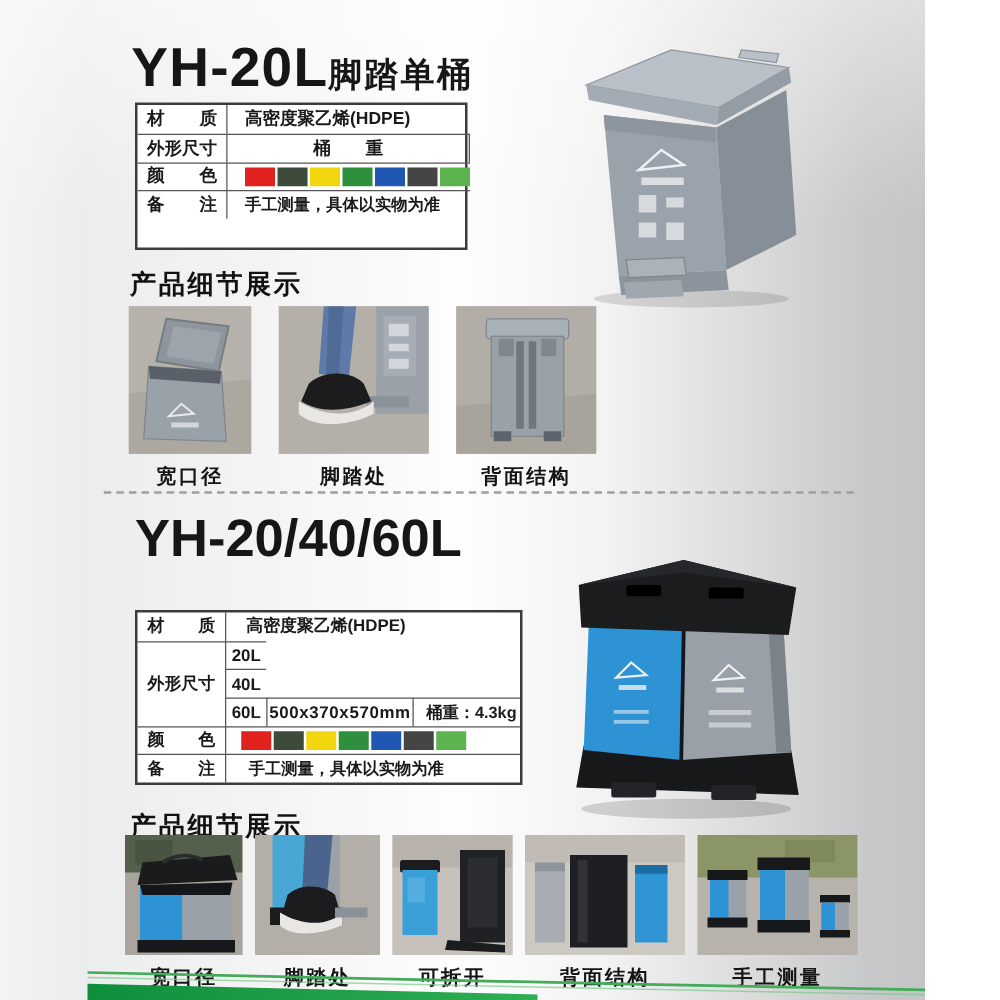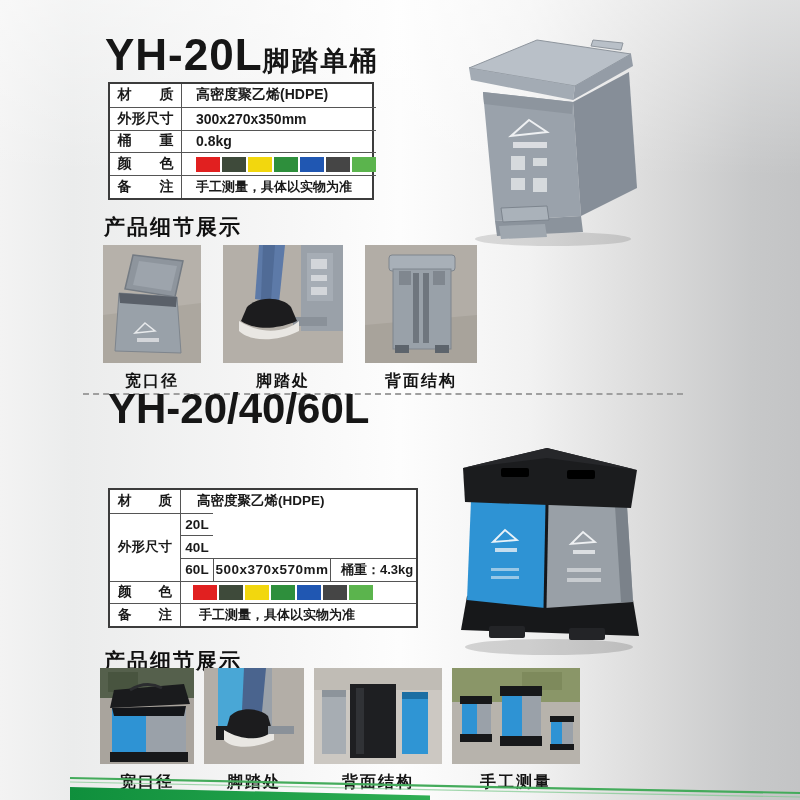--- a/index.html
+++ b/index.html
@@ -1,17 +1,17 @@
 <!DOCTYPE html>
 <html><head>
 <meta charset="utf-8">
 <style>
   html,body{margin:0;padding:0;}
   .page{
-    position:relative; width:800px; height:800px; overflow:hidden;
+    position:relative; width:740px; height:800px; overflow:hidden;
     font-family:"Liberation Sans","DejaVu Sans",sans-serif; color:#1c1c1c;
     background:
       linear-gradient(180deg, rgba(255,255,255,.45) 0%, rgba(255,255,255,0) 22%),
       linear-gradient(90deg,#f3f3f3 0%,#ebecec 9%,#f6f6f6 34%,#fdfdfd 50%,#f2f2f2 66%,#dadada 82%,#c7c8c9 94%,#c3c4c5 100%);
   }
   .abs{position:absolute;}
   
   .h1{font-size:44px;font-weight:bold;letter-spacing:1px;color:#161616;line-height:1;}
   .h1 .suffix{font-size:27px;letter-spacing:2px;}
   .h2{font-size:42px;font-weight:bold;letter-spacing:0px;color:#161616;line-height:1;}
@@ -50,23 +50,21 @@
 <div class="page">
 
   <div class="abs h1" style="left:105px;top:33px;">
     <span>YH-20L</span><span class="suffix">脚踏单桶</span>
   </div>
 
   <div class="abs t1" style="left:108px;top:82px;">
     <div class="cell lab first">材　　质</div>
     <div class="cell val first">高密度聚乙烯(HDPE)</div>
     <div class="cell lab">外形尺寸</div>
-    <div class="cell val">300x270x350mm</div>
     <div class="cell lab">桶　　重</div>
-    <div class="cell val">0.8kg</div>
     <div class="cell lab">颜　　色</div>
     <div class="cell val swatches">
         <div class="swatch" style="background: rgb(225, 32, 32);"></div>
         <div class="swatch" style="background: rgb(62, 74, 58);"></div>
         <div class="swatch" style="background: rgb(242, 215, 14);"></div>
         <div class="swatch" style="background: rgb(46, 143, 60);"></div>
         <div class="swatch" style="background: rgb(32, 87, 178);"></div>
         <div class="swatch" style="background: rgb(69, 69, 69);"></div>
         <div class="swatch" style="background: rgb(91, 180, 77);"></div>
       </div>
@@ -150,21 +148,21 @@
         <rect x="58" y="28" width="6" height="70" fill="#6f767e"></rect>
         <rect x="30" y="100" width="14" height="8" fill="#5d646c"></rect>
         <rect x="70" y="100" width="14" height="8" fill="#5d646c"></rect>
       </svg>
       <figcaption class="caption">背面结构</figcaption>
     </figure>
   </div>
 
   <div class="abs divider" style="left:83px;top:393px;width:600px;"></div>
 
-  <div class="abs h2" style="left:108px;top:388px;">YH-20/40/60L</div>
+  <div class="abs h2" style="left:108px;top:410px;">YH-20/40/60L</div>
 
   <div class="abs t2" style="left:108px;top:488px;">
     <div class="cell noleft notop" style="grid-column:1;grid-row:1;">材　　质</div>
     <div class="cell notop left" style="grid-column:2/5;grid-row:1;padding-left:16px;">高密度聚乙烯(HDPE)</div>
 
     <div class="cell noleft" style="grid-column:1;grid-row:2/5;">外形尺寸</div>
 
     <div class="cell" style="grid-column:2;grid-row:2;">20L</div>
 
     <div class="cell" style="grid-column:2;grid-row:3;">40L</div>
@@ -245,20 +243,33 @@
         <rect width="100" height="96" fill="#b3aea7"></rect>
         <rect x="14" y="0" width="36" height="62" fill="#49a7d6"></rect>
         <rect x="50" y="0" width="18" height="58" fill="#9aa1a9"></rect>
         <rect x="12" y="58" width="58" height="14" fill="#1b1c1e"></rect>
         <polygon points="40,0 62,0 58,44 38,42" fill="#4a648e"></polygon>
         <path d="M26,48 C36,38 56,40 64,48 L68,62 C48,70 32,68 22,62 Z" fill="#1c1c1e"></path>
         <path d="M20,62 C40,74 60,72 70,62 L70,72 C48,82 26,80 20,72 Z" fill="#e9e7e3"></path>
         <rect x="64" y="58" width="26" height="8" fill="#8a9199"></rect>
       </svg>
       <figcaption class="caption">脚踏处</figcaption>
+    </figure>
+    <figure class="figure">
+      <svg class="photo" width="96" height="96" viewBox="0 0 96 96">
+        <rect width="96" height="96" fill="#c6c2bb"></rect>
+        <rect width="96" height="26" fill="#b8b4ad"></rect>
+        <rect x="6" y="20" width="32" height="10" rx="2" fill="#1b1c1e"></rect>
+        <rect x="8" y="28" width="28" height="52" fill="#3aa0d8"></rect>
+        <rect x="12" y="34" width="14" height="20" fill="#5fb3e0" opacity="0.7"></rect>
+        <rect x="54" y="12" width="36" height="74" fill="#202124"></rect>
+        <rect x="60" y="18" width="24" height="56" fill="#2b2d30"></rect>
+        <polygon points="44,84 90,88 90,94 42,92" fill="#1b1c1e"></polygon>
+      </svg>
+      <figcaption class="caption">可拆开</figcaption>
     </figure>
     <figure class="figure">
       <svg class="photo" width="128" height="96" viewBox="0 0 128 96">
         <rect width="128" height="96" fill="#ccc8c2"></rect>
         <rect width="128" height="22" fill="#c0bcb5"></rect>
         <rect x="8" y="26" width="24" height="60" fill="#a7adb3"></rect>
         <rect x="8" y="22" width="24" height="7" fill="#8d949b"></rect>
         <rect x="36" y="16" width="46" height="74" fill="#1e1f22"></rect>
         <rect x="42" y="20" width="8" height="66" fill="#303236"></rect>
         <rect x="88" y="28" width="26" height="58" fill="#2f95d4"></rect>

